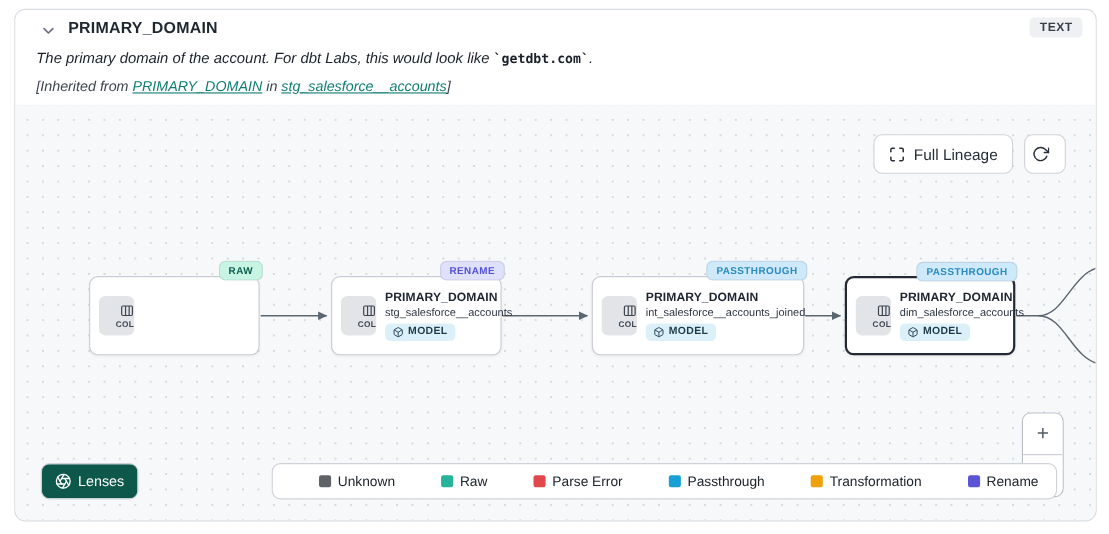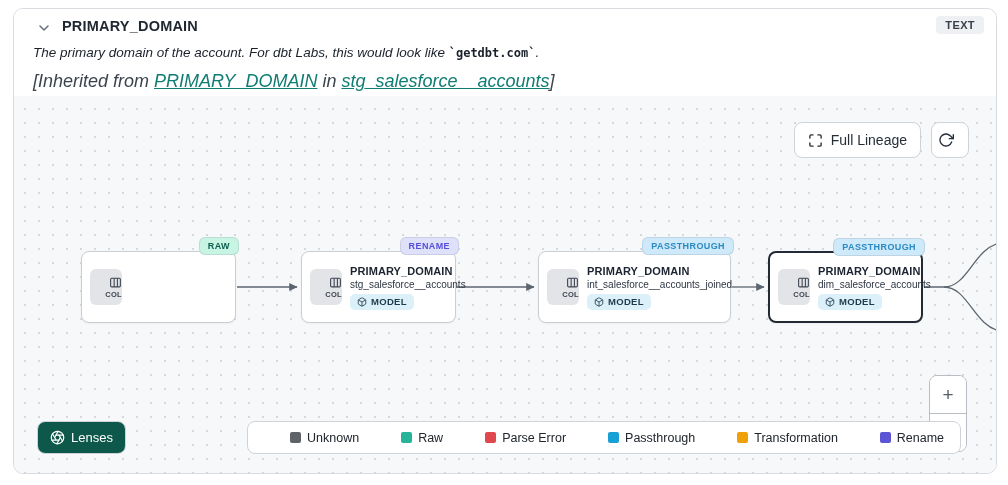--- a/index.html
+++ b/index.html
@@ -7,21 +7,21 @@
   .widget{position:absolute;left:13px;top:8px;width:984px;height:466px;background:#ffffff;border:1px solid #d8dbe0;border-radius:10px;overflow:hidden;box-sizing:border-box;}
 
   
   .hdr{position:relative;height:87px;background:#ffffff;border-bottom:1px solid #e4e6ea;}
   .hdr-row{position:absolute;left:0;top:8px;width:100%;height:22px;}
   .chev{position:absolute;left:22px;top:3px;width:16px;height:16px;color:#6b7280;cursor:pointer;}
   .hdr-title{position:absolute;left:48px;top:1px;font-size:14.5px;font-weight:700;color:#1f2730;letter-spacing:.2px;}
   .type-badge{position:absolute;right:12px;top:-1px;background:#eef0f3;color:#39404a;font-size:11px;font-weight:600;padding:3px 9px;border-radius:4px;letter-spacing:.4px;text-align:right;}
   .desc{position:absolute;left:19px;top:36px;margin:0;font-size:13.5px;font-style:italic;color:#1a212b;}
   .desc code{font-family:"DejaVu Sans Mono",monospace;font-weight:700;font-style:normal;font-size:12px;color:#1a212b;}
-  .inherited{position:absolute;left:19px;top:62px;margin:0;font-size:18px;font-style:italic;color:#3c444e;}
+  .inherited{position:absolute;left:19px;top:62px;margin:0;font-size:13px;font-style:italic;color:#3c444e;}
   .inherited a{color:#0f7d72;text-decoration:underline;cursor:pointer;}
 
   
   .canvas{position:absolute;left:0;top:87px;width:982px;height:378px;background:#f7f8f9;
     background-image:radial-gradient(#d5d8dd 1px,transparent 1.3px);background-size:14px 14px;background-position:4px 6px;}
   .edges{position:absolute;left:0;top:0;pointer-events:none;}
 
   
   .node{position:absolute;height:72px;background:#ffffff;border:1px solid #c9cdd4;border-radius:8px;box-sizing:border-box;
     display:flex;align-items:center;gap:8px;padding:0 8px;box-shadow:0 1px 2px rgba(20,30,40,.05);cursor:pointer;}

